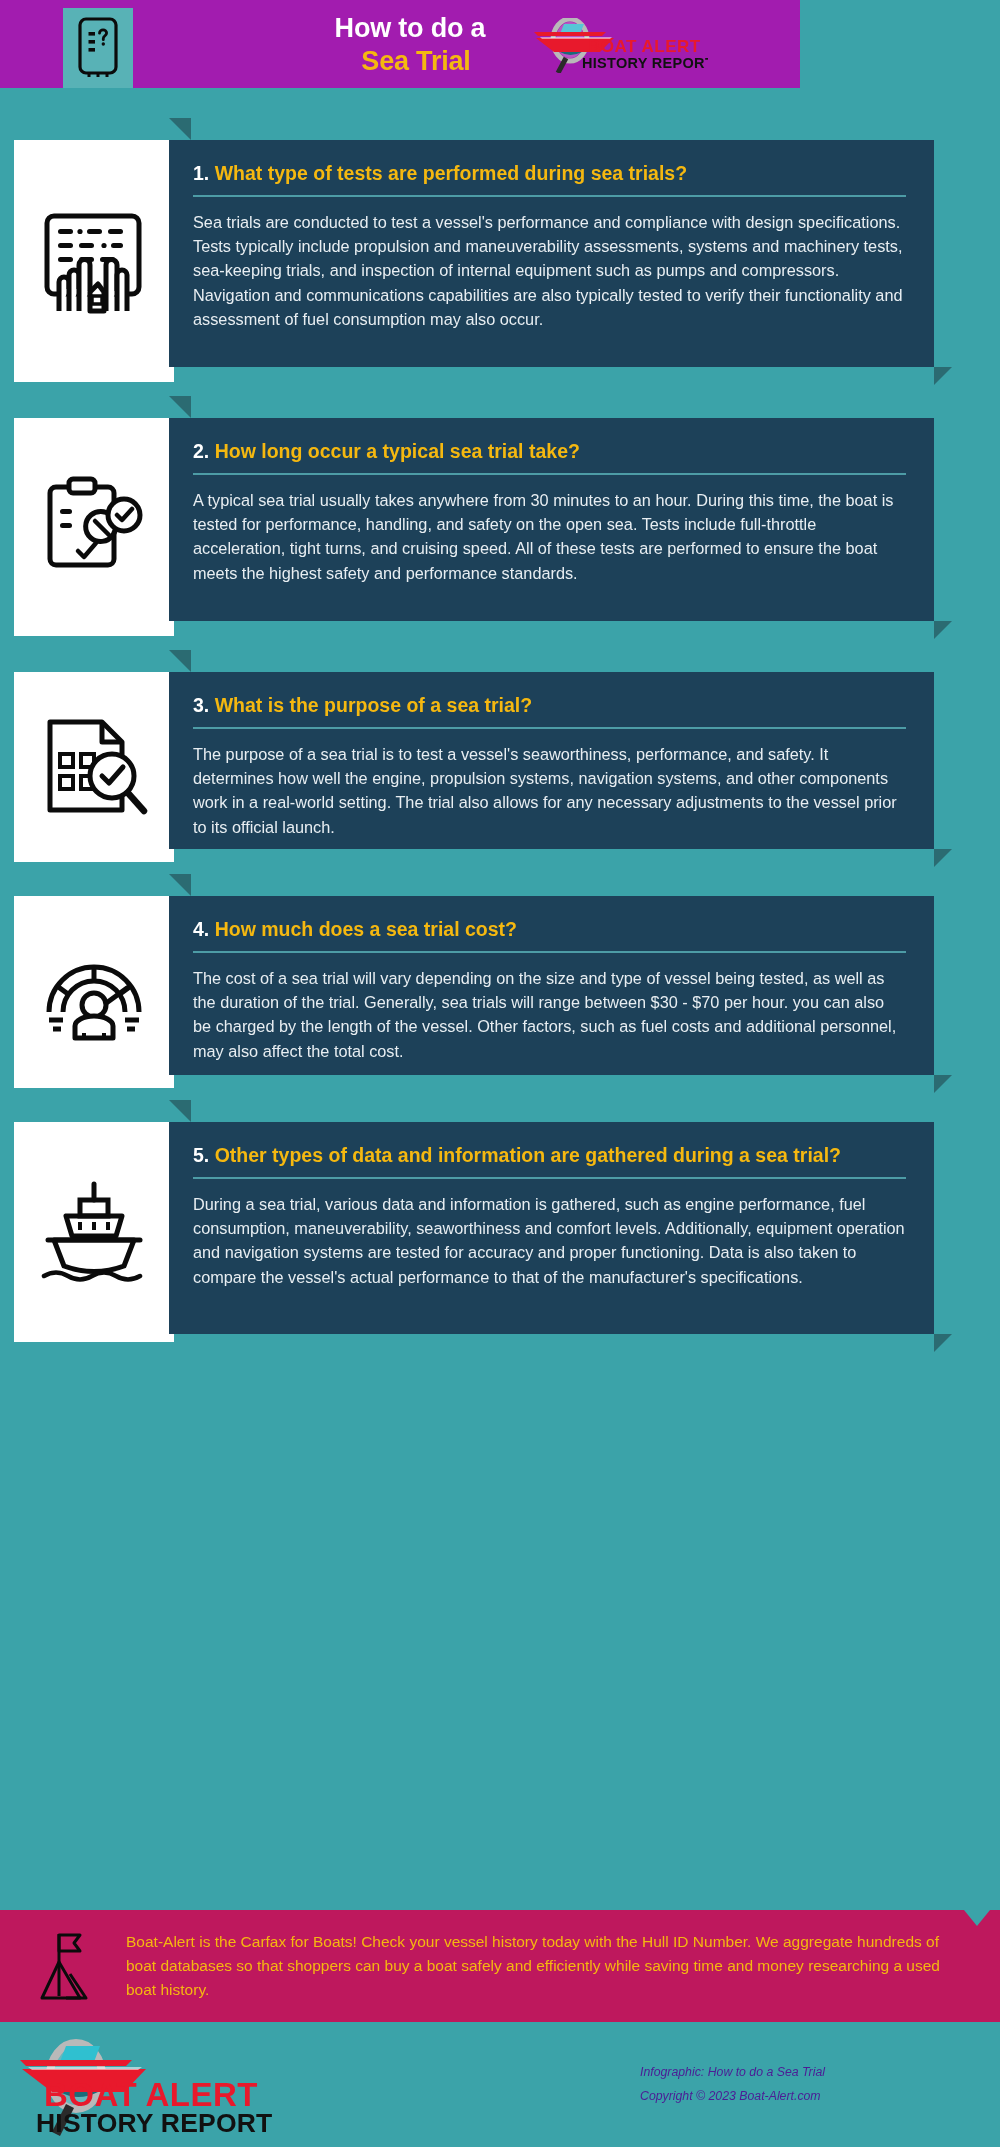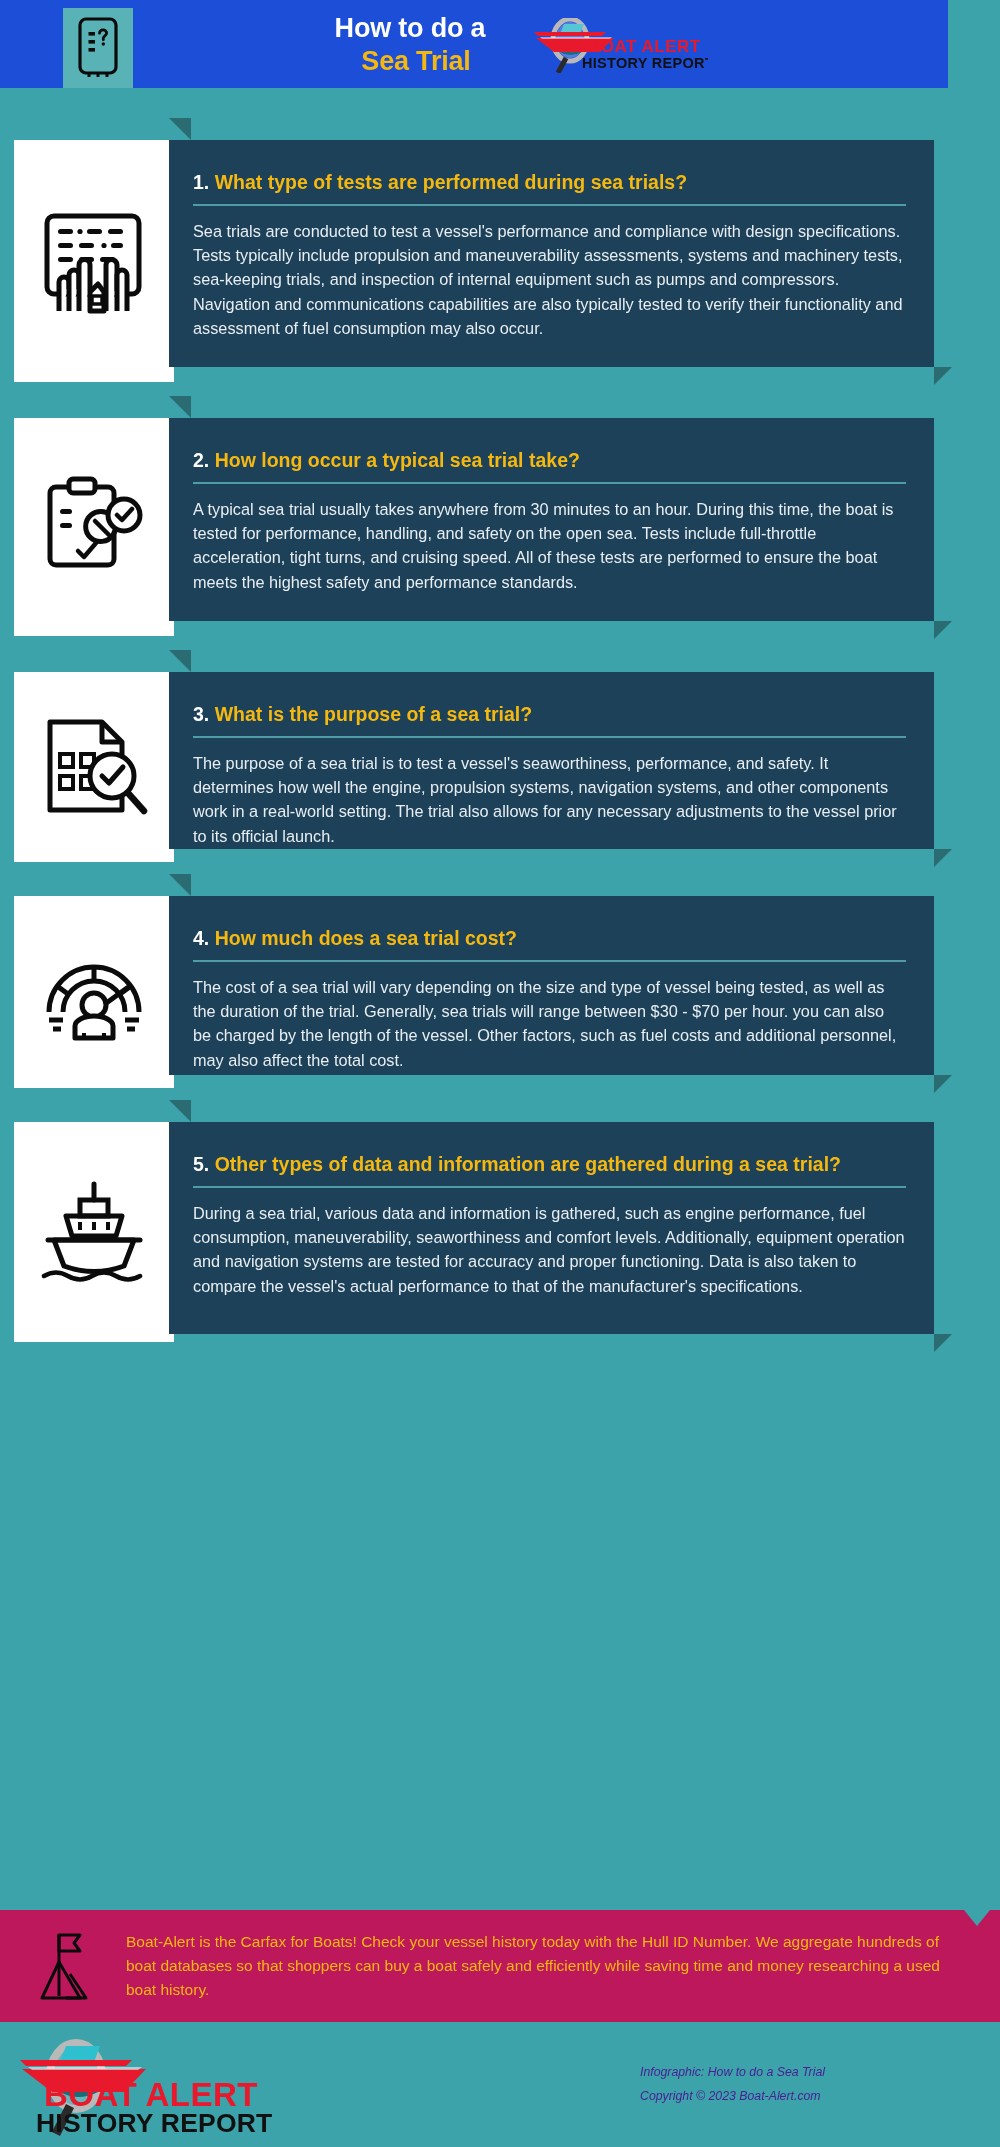--- a/index.html
+++ b/index.html
@@ -7,22 +7,22 @@
   body {
     width:1000px; height:2147px;
     background:#3ba3a9;
     font-family:"Liberation Sans", sans-serif;
     position:relative;
     overflow:hidden;
   }
 
   
   .header {
-    position:absolute; left:0; top:0; width:948px; height:88px;
-    background:#1d4ed8;
+    position:absolute; left:0; top:0; width:800px; height:88px;
+    background:#a21caf;
   }
   .header-icon-box {
     position:absolute; left:63px; top:8px; width:70px; height:80px;
     background:#58b2b6;
     display:flex; align-items:center; justify-content:center;
   }
   .header-title {
     position:absolute; left:200px; top:8px; width:420px; height:74px;
     display:flex; flex-direction:column; justify-content:center;
     align-items:center; text-align:center;
@@ -46,21 +46,21 @@
   }
   .card-icon-panel {
     position:absolute; left:0; top:0;
     width:160px;
     background:#ffffff;
     display:flex; align-items:center; justify-content:center;
   }
   .card-text-panel {
     position:absolute;
     background:#1d4159;
-    padding:29px 28px 22px 24px;
+    padding:20px 28px 22px 24px;
   }
   .card-fold {
     position:absolute;
     width:0; height:0;
     border-top:22px solid #2b6b72;
     border-left:22px solid transparent;
   }
   .card-shadow-r {
     position:absolute;
     width:0; height:0;

